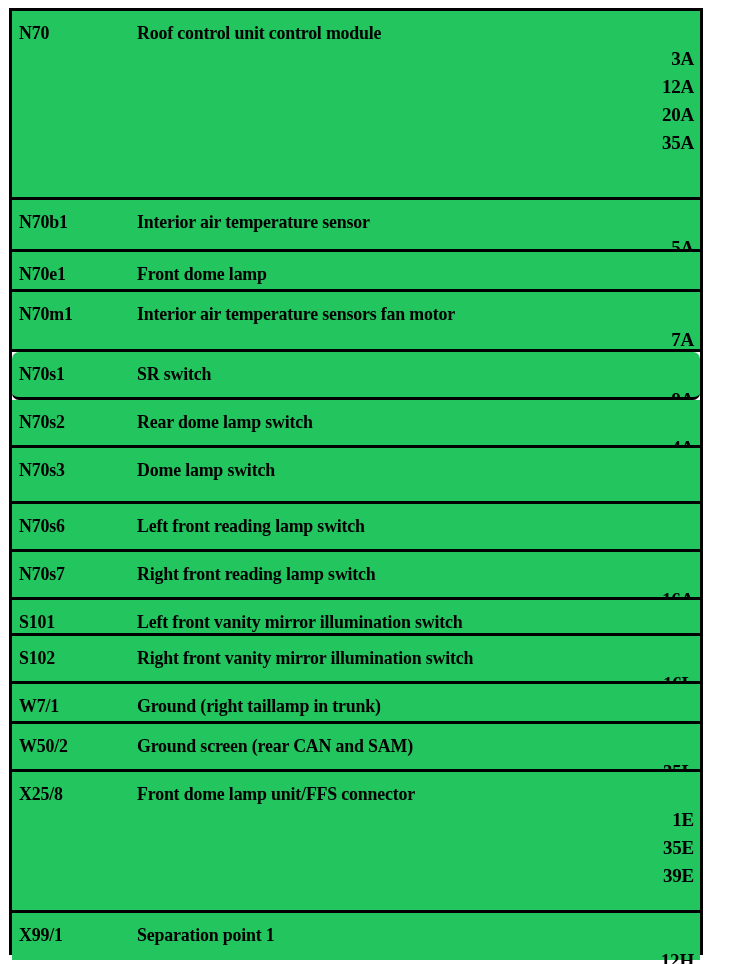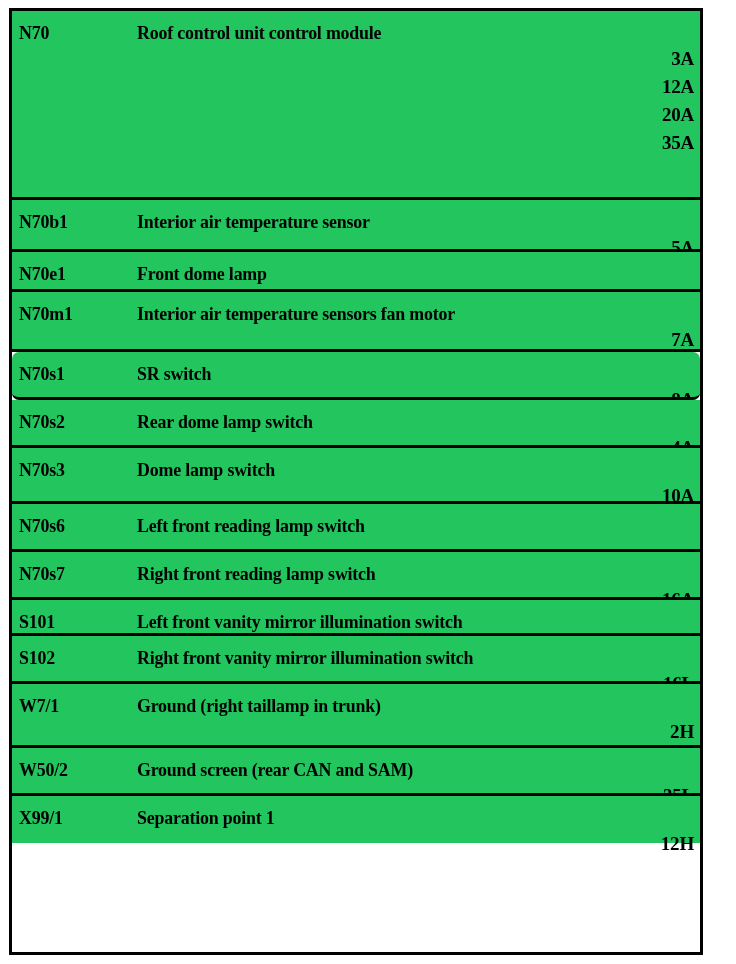--- a/index.html
+++ b/index.html
@@ -139,23 +139,20 @@
       <div class="t-row" style="height: 48px;">
         <div class="c-id">N70s2</div>
         <div class="c-desc">Rear dome lamp switch</div>
         <div class="c-codes">
           <span class="code-line">4A</span>
         </div>
       </div>
       <div class="t-row" style="height: 56px;">
         <div class="c-id">N70s3</div>
         <div class="c-desc">Dome lamp switch</div>
-        <div class="c-codes">
-          <span class="code-line">10A</span>
-        </div>
       </div>
       <div class="t-row" style="height: 48px;">
         <div class="c-id">N70s6</div>
         <div class="c-desc">Left front reading lamp switch</div>
       </div>
       <div class="t-row" style="height: 48px;">
         <div class="c-id">N70s7</div>
         <div class="c-desc">Right front reading lamp switch</div>
         <div class="c-codes">
           <span class="code-line">16A</span>
@@ -165,32 +162,41 @@
         <div class="c-id">S101</div>
         <div class="c-desc">Left front vanity mirror illumination switch</div>
       </div>
       <div class="t-row" style="height: 48px; padding-left: 32px;">
         <div class="c-id">S102</div>
         <div class="c-desc">Right front vanity mirror illumination switch</div>
         <div class="c-codes">
           <span class="code-line">16L</span>
         </div>
       </div>
-      <div class="t-row" style="height: 64px;">
+      <div class="t-row" style="height: 40px;">
         <div class="c-id">W7/1</div>
         <div class="c-desc">Ground (right taillamp in trunk)</div>
         <div class="c-codes">
           <span class="code-line">2H</span>
         </div>
       </div>
       <div class="t-row" style="height: 48px;">
         <div class="c-id">W50/2</div>
         <div class="c-desc">Ground screen (rear CAN and SAM)</div>
         <div class="c-codes">
           <span class="code-line">35L</span>
+        </div>
+      </div>
+      <div class="t-row" style="height: 141px;">
+        <div class="c-id">X25/8</div>
+        <div class="c-desc">Front dome lamp unit/FFS connector</div>
+        <div class="c-codes">
+          <span class="code-line">1E</span>
+          <span class="code-line">35E</span>
+          <span class="code-line">39E</span>
         </div>
       </div>
       <div class="t-row last" style="height: 47px;">
         <div class="c-id">X99/1</div>
         <div class="c-desc">Separation point 1</div>
         <div class="c-codes">
           <span class="code-line">12H</span>
         </div>
       </div>
     </div>

